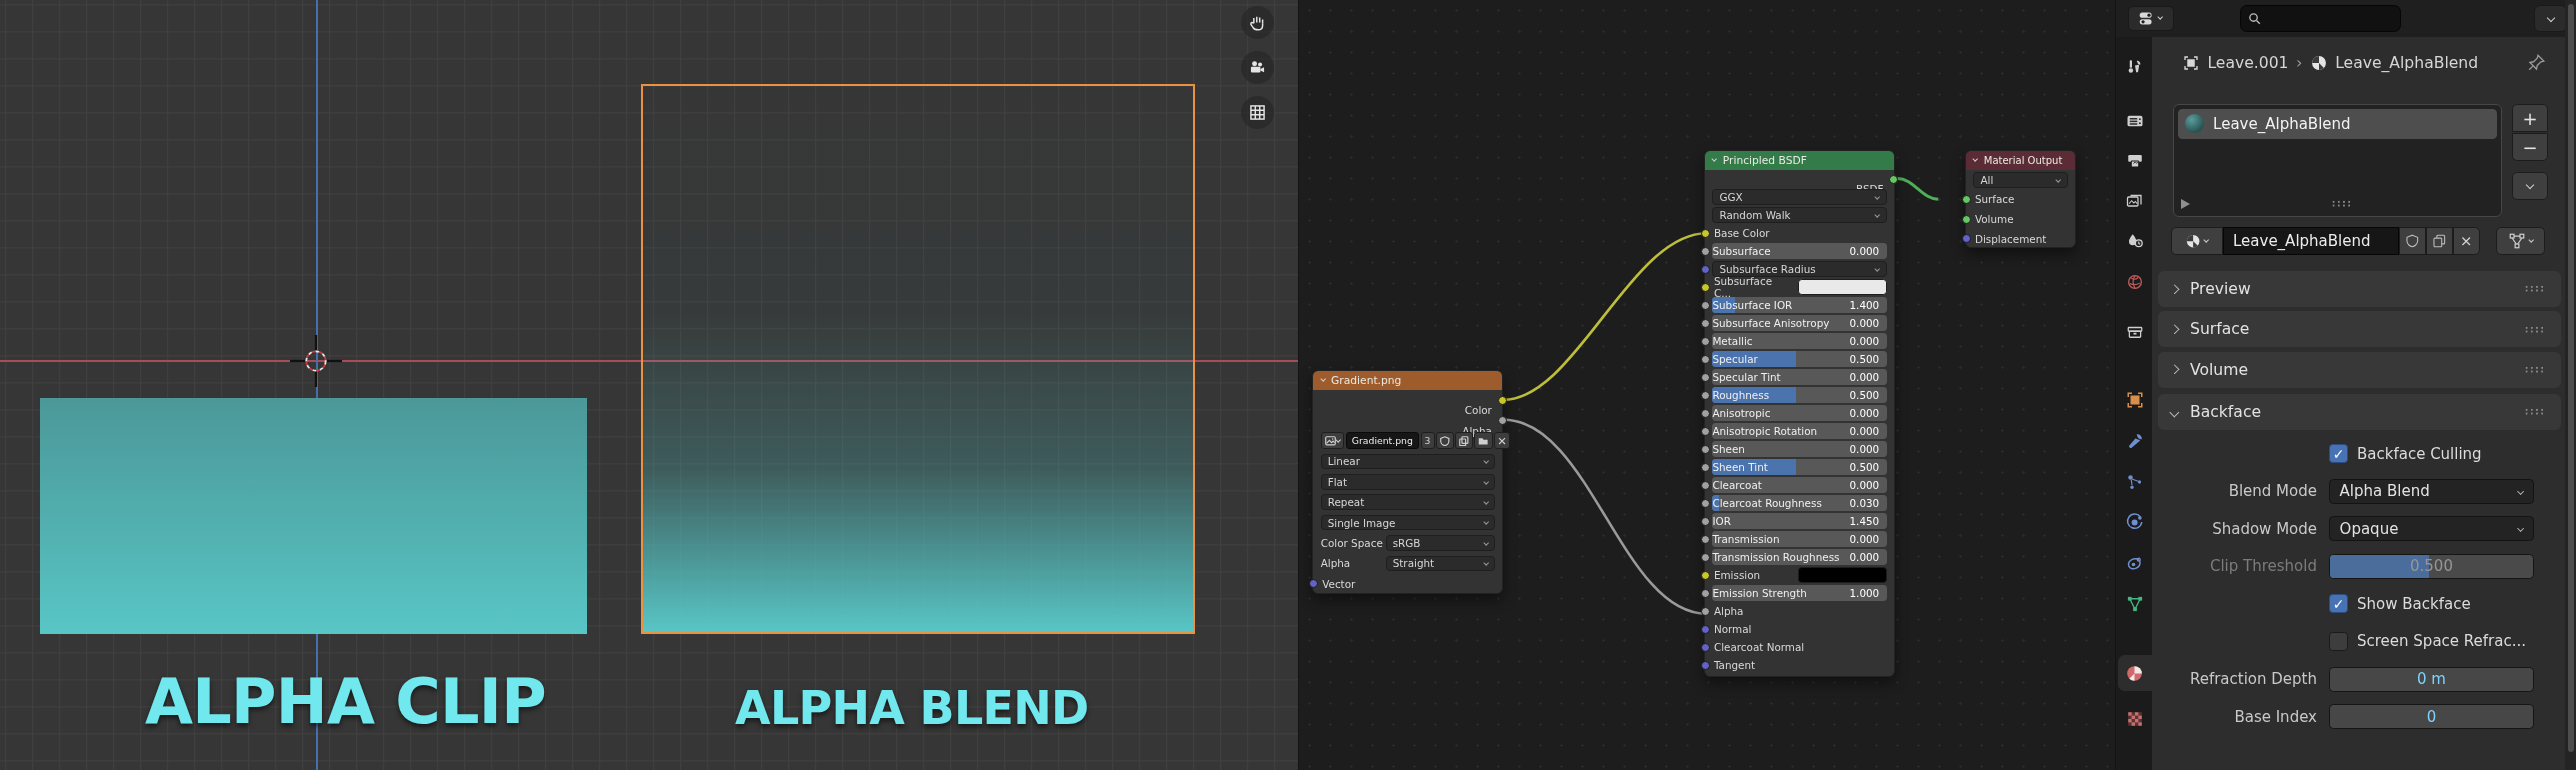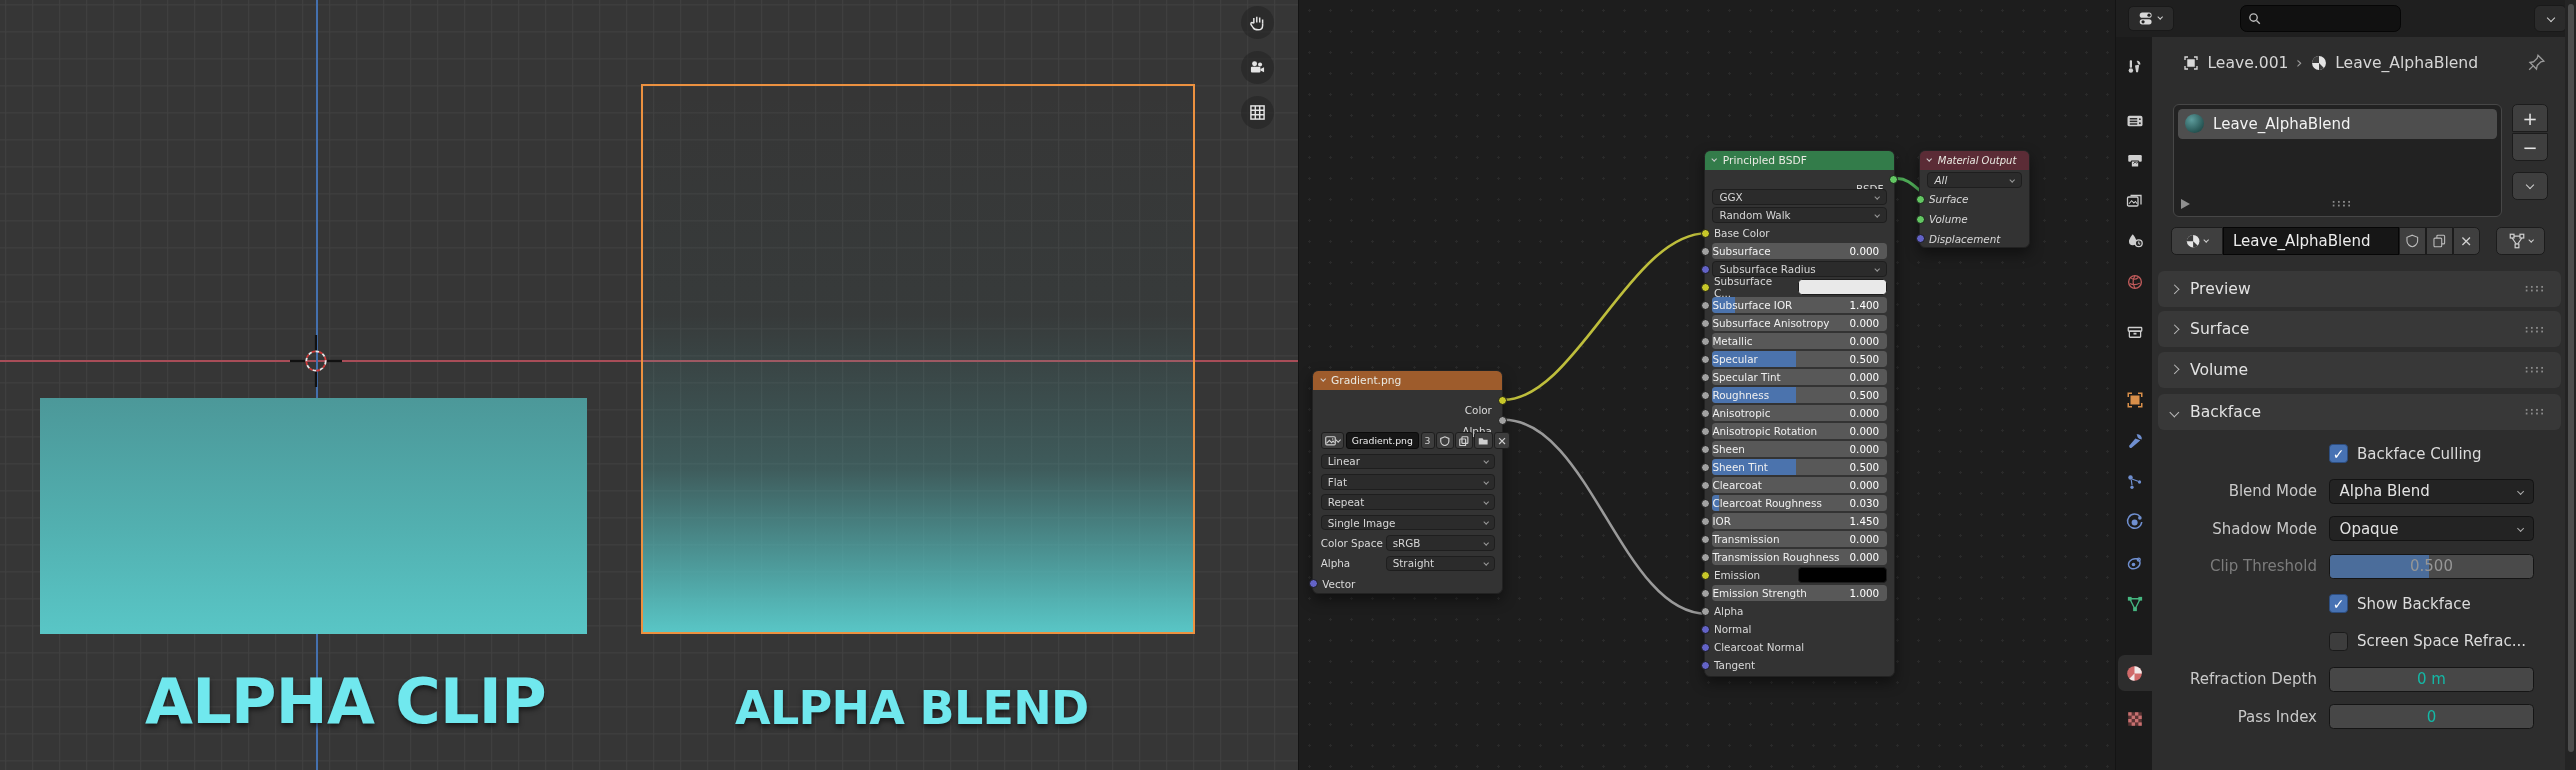--- a/index.html
+++ b/index.html
@@ -85,21 +85,21 @@
   .phrow .chevr{width:6.7px;height:6.7px;border-right:1.6px solid #b9b9b9;border-bottom:1.6px solid #b9b9b9;transform:rotate(-45deg);}
   .phrow.open .chevr{transform:rotate(45deg);}
   .phrow .grip{margin-left:auto;margin-right:1.5px;}
   .setbody{position:absolute;left:6px;top:404px;width:376px;display:flex;flex-direction:column;gap:12.6px;}
   .srow{height:25px;display:flex;align-items:center;}
   .srow .lab{width:171px;text-align:right;padding-right:12px;color:#c9c9c9;font-size:15px;}
   .srow.dis .lab{color:#7c7c7c;}
   .srow .wid{flex:1;height:25px;position:relative;display:flex;align-items:center;}
   .pdd{flex:1;height:25px;background:#232323;border:0.7px solid #131313;border-radius:4.4px;display:flex;align-items:center;padding:0 9.6px;color:#e3e3e3;font-size:15px;cursor:pointer;}
   .pdd .dch{margin-left:auto;width:5.2px;height:5.2px;border-right:1.5px solid #aaa;border-bottom:1.5px solid #aaa;transform:rotate(45deg);}
-  .pnum{flex:1;height:25px;background:#474747;border:0.7px solid #151515;border-radius:4.4px;display:flex;align-items:center;justify-content:center;color:#14b8a6;font-size:15px;cursor:ew-resize;}
+  .pnum{flex:1;height:25px;background:#474747;border:0.7px solid #151515;border-radius:4.4px;display:flex;align-items:center;justify-content:center;color:#7dd3fc;font-size:15px;cursor:ew-resize;}
   .pslider{flex:1;height:25px;background:#4a4a4a;border:0.7px solid #151515;border-radius:4.4px;position:relative;overflow:hidden;display:flex;align-items:center;justify-content:center;color:#969696;font-size:15px;cursor:ew-resize;}
   .pslider .fill{position:absolute;left:0;top:0;bottom:0;background:#4b6d9b;}
   .pslider span{position:relative;}
   .pcheck{width:19px;height:19px;border-radius:3.7px;background:#3d3d3d;border:0.7px solid #1a1a1a;display:flex;align-items:center;justify-content:center;color:#fff;font-size:14px;cursor:pointer;}
   .pcheck.on{background:#4772b3;border-color:#2c4d80;}
   .clabel2{margin-left:9px;color:#dcdcdc;font-size:15px;}
   .pscroll{position:absolute;left:449px;top:0;width:12px;height:770px;background:#242424;}
   .pthumb{position:absolute;left:3px;top:4.4px;width:6px;height:748px;border-radius:3px;background:#4d4d4d;cursor:grab;}
   .ticon svg{display:block;}
 </style>
@@ -440,21 +440,21 @@
             <span class="sock l" style="background: rgb(99, 99, 199);"></span>
             <span class="ilabel">Clearcoat Normal</span>
           </div>
           <div class="nrow">
             <span class="sock l" style="background: rgb(99, 99, 199);"></span>
             <span class="ilabel">Tangent</span>
           </div>
         </div>
     </div>
 
-    <div class="node" style="left:620px;top:150px;width:111px;height:98px;font-style:italic;">
+    <div class="node" style="left:666px;top:150px;width:111px;height:98px;">
       <div class="nhead" style="background:#5b2c36;">
         <span class="chev tiny"></span>
         <span style="font-size:10px;">Material Output</span>
       </div>
       <div class="nrow" style="height:19.6px;">
         <div class="ndd">
             <span>All</span>
             <span class="dch"></span>
           </div>
       </div>
@@ -797,21 +797,21 @@
           </div>
           <div class="srow">
             <span class="lab">Refraction Depth</span>
             <div class="wid">
               <div class="pnum">
                 <span>0 m</span>
               </div>
             </div>
           </div>
           <div class="srow">
-            <span class="lab">Pass Index</span>
+            <span class="lab">Base Index</span>
             <div class="wid">
               <div class="pnum">
                 <span>0</span>
               </div>
             </div>
           </div>
         </div>
     </div>
 
     <div class="pscroll">

